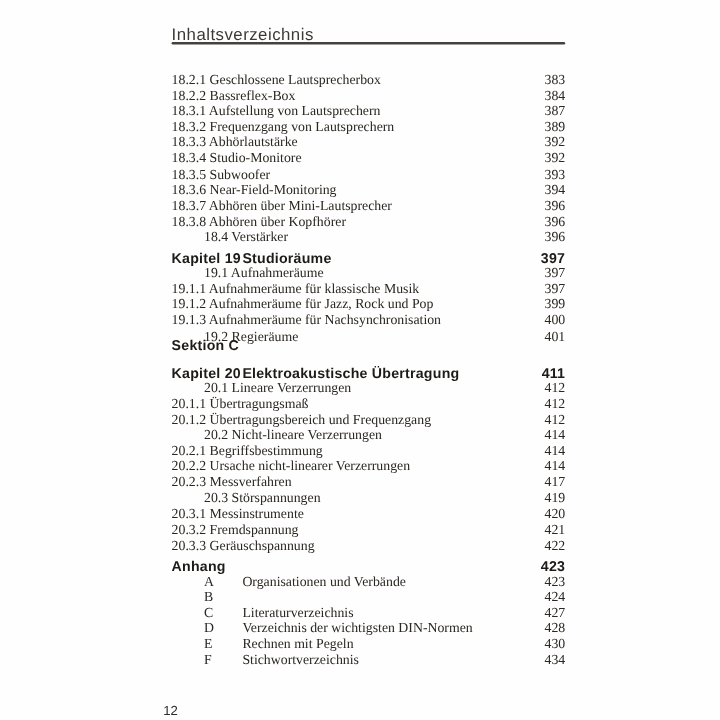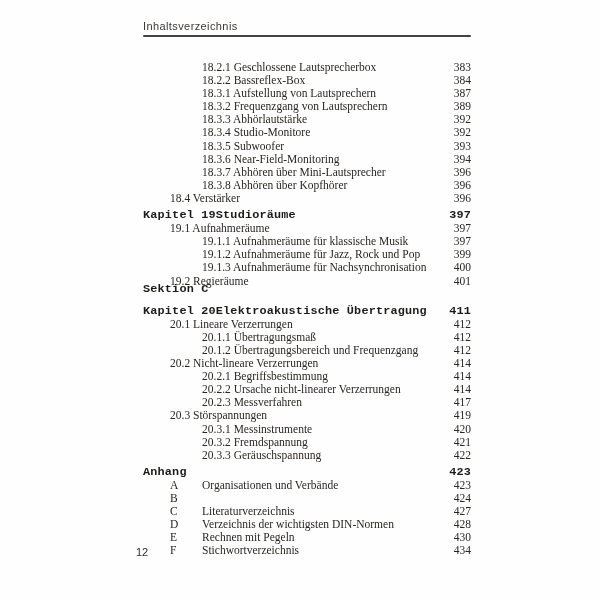--- a/index.html
+++ b/index.html
@@ -14,21 +14,21 @@
     position: absolute;
     left: 0; top: 0;
     width: 600px; height: 600px;
     background: #fefefe;
   }
   .running-head {
     position: absolute;
     left: 143px;
     top: 20px;
     font-family: "Liberation Sans", sans-serif;
-    font-size: 11px;
+    font-size: 14px;
     letter-spacing: 0.4px;
     color: #3c3934;
   }
   .head-rule {
     position: absolute;
     left: 143px;
     top: 35px;
     width: 328px;
     height: 2px;
     background: #45423d;
@@ -53,40 +53,40 @@
   .toc-row.gap { margin-top: 4px; }
   .toc-prefix { display: inline-block; }
   .toc-page {
     margin-left: auto;
     text-align: right;
     padding-left: 8px;
     margin-top: 16px;
   }
   
   .type-chapter {
-    font-family: Liberation Mono, monospace;
+    font-family: Liberation Sans, sans-serif;
     font-weight: bold;
     font-size: 11.8px;
     letter-spacing: 0.2px;
     color: #1d1b18;
   }
   .type-chapter .toc-prefix { min-width: 59px; }
   
   .type-section .toc-label { margin-left: 27px; }
   
-  .type-subsection .toc-label { margin-left: 59px; }
+  .type-subsection .toc-label { }
   
   .type-appendix .toc-prefix {
     margin-left: 27px;
     min-width: 32px;
   }
   .page-footer {
     position: absolute;
     left: 136px;
-    top: 546px;
+    top: 587px;
     font-family: "Liberation Sans", sans-serif;
     font-size: 11px;
     color: #302d29;
   }
 </style>
 </head>
 <body>
 
 <div class="page">
 

